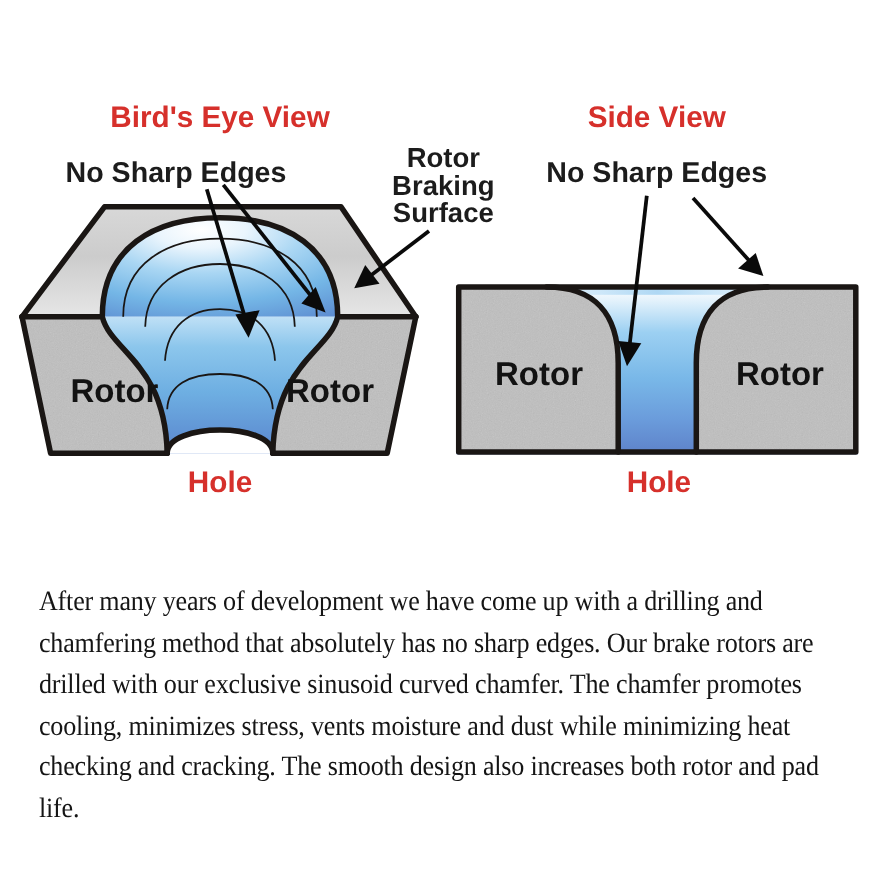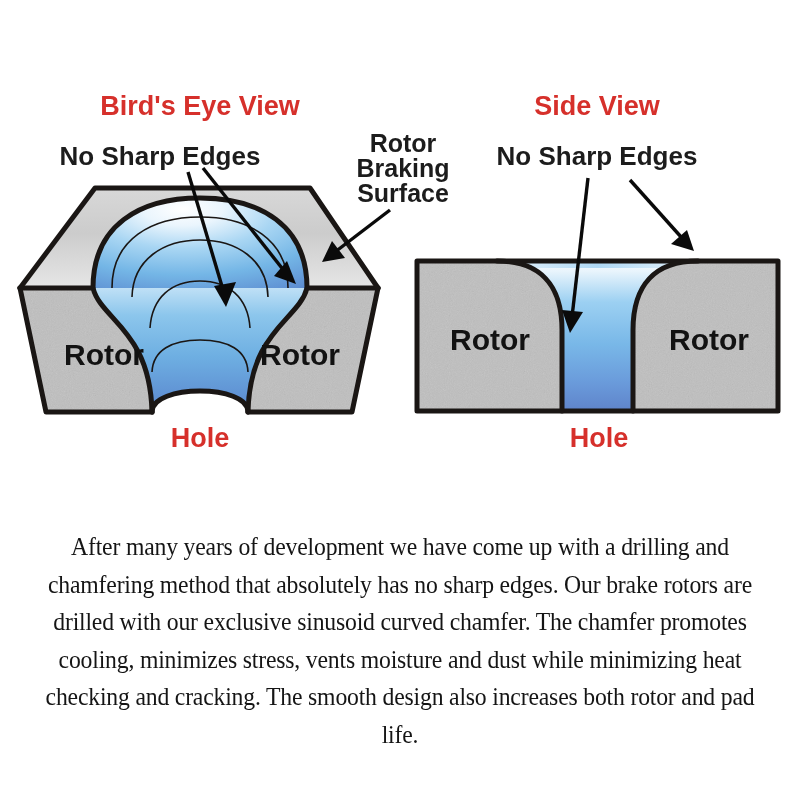--- a/index.html
+++ b/index.html
@@ -79,21 +79,20 @@
   }
   .arrow-head {
     fill: #0A0A0A;
     stroke: none;
   }
   #caption {
     position: absolute;
     left: 8px;
     top: 528px;
     width: 784px;
-    text-align: center;
     font-family: "Liberation Serif", serif;
     font-size: 25.5px;
     line-height: 37.5px;
     color: #151515;
     letter-spacing: -0.2px;
   }
   #caption p {
     margin: 0;
     transform: scaleX(0.93);
     transform-origin: center top;

